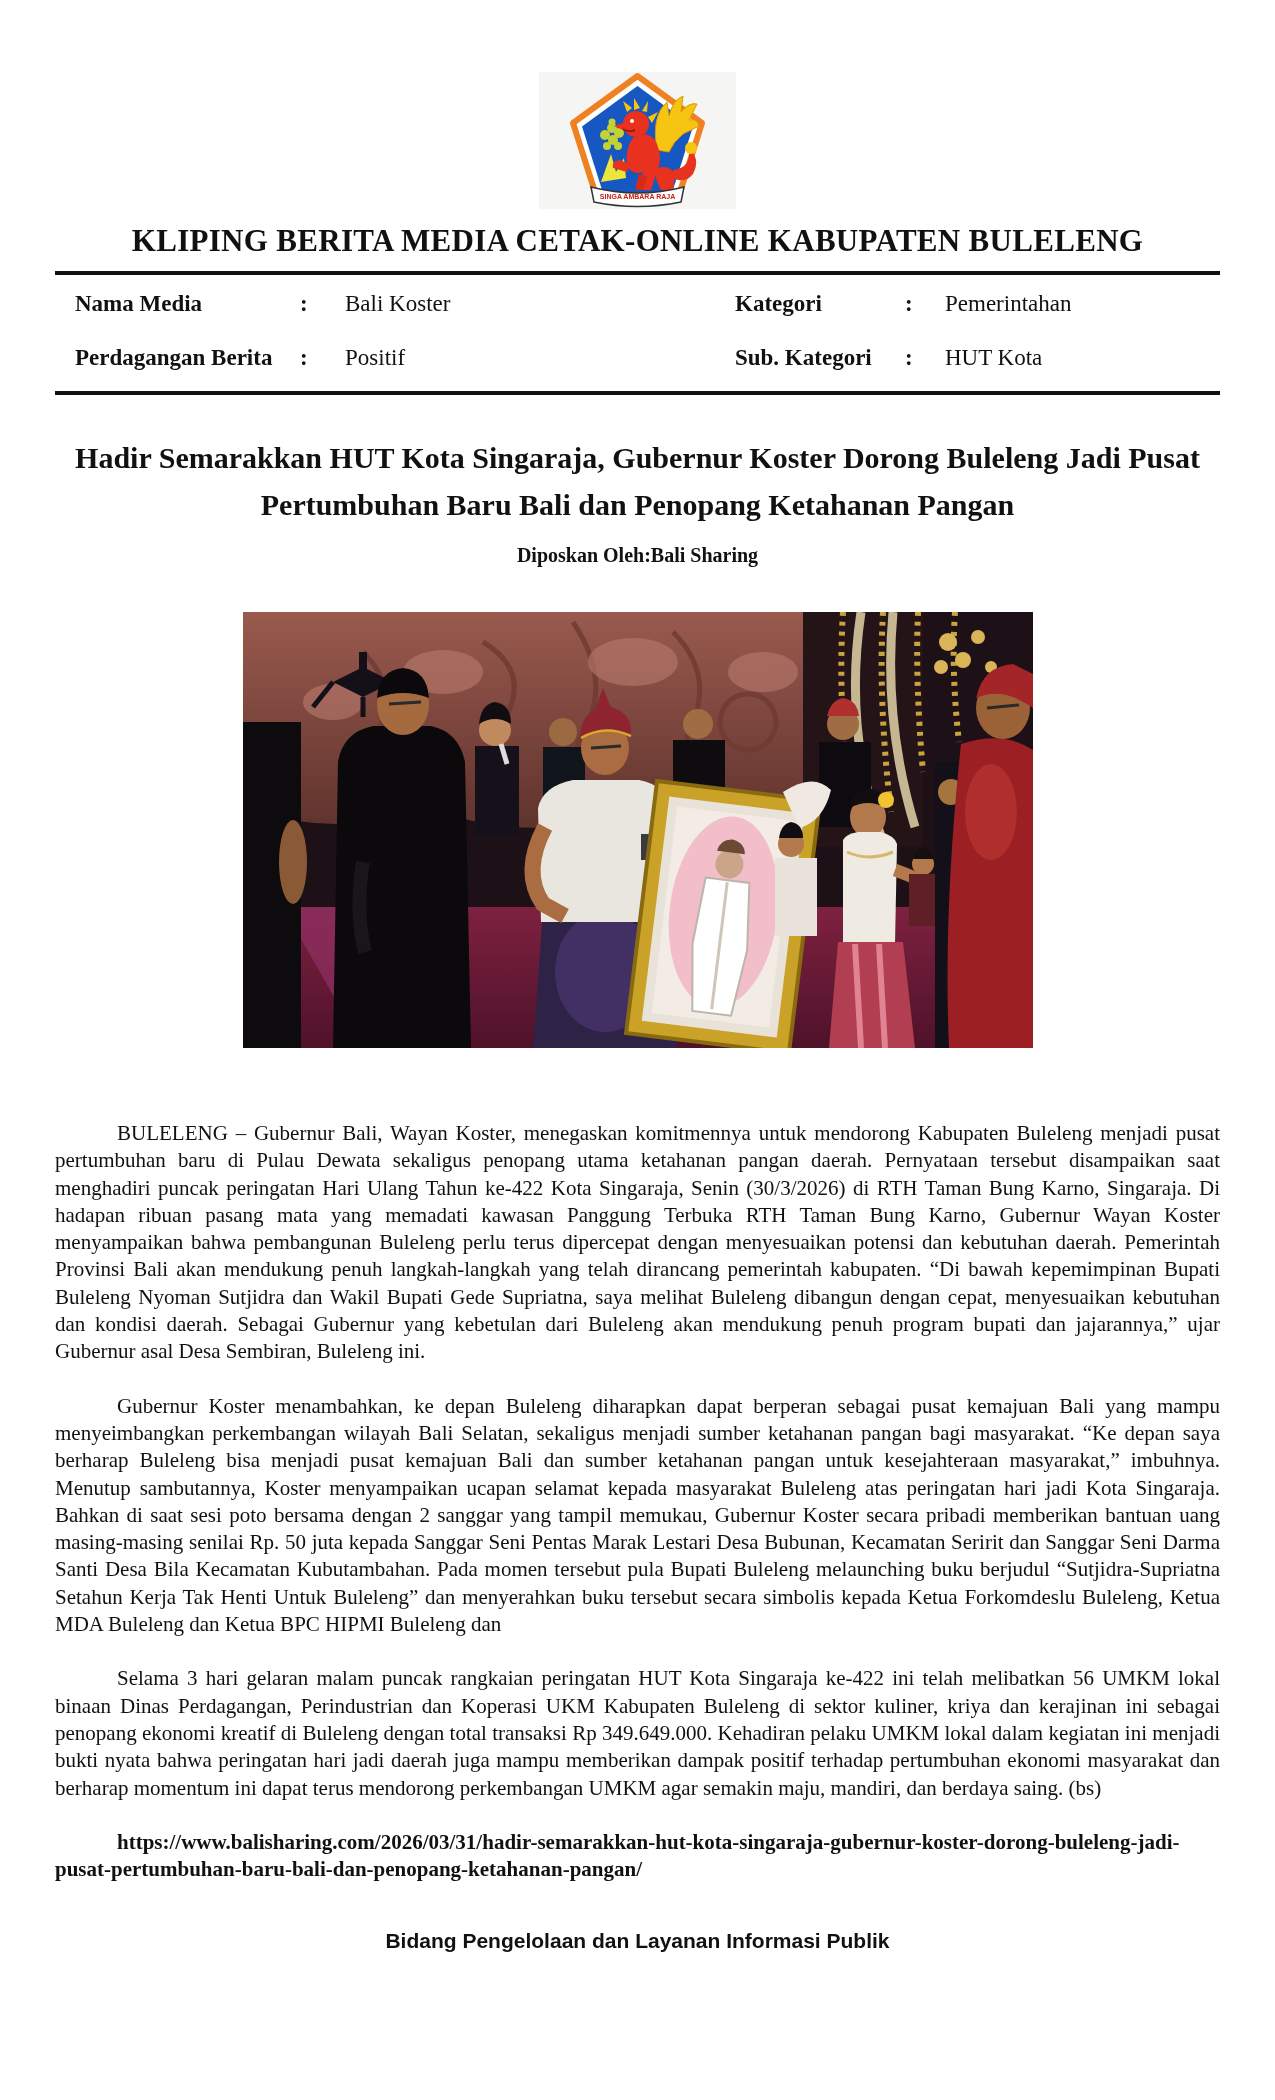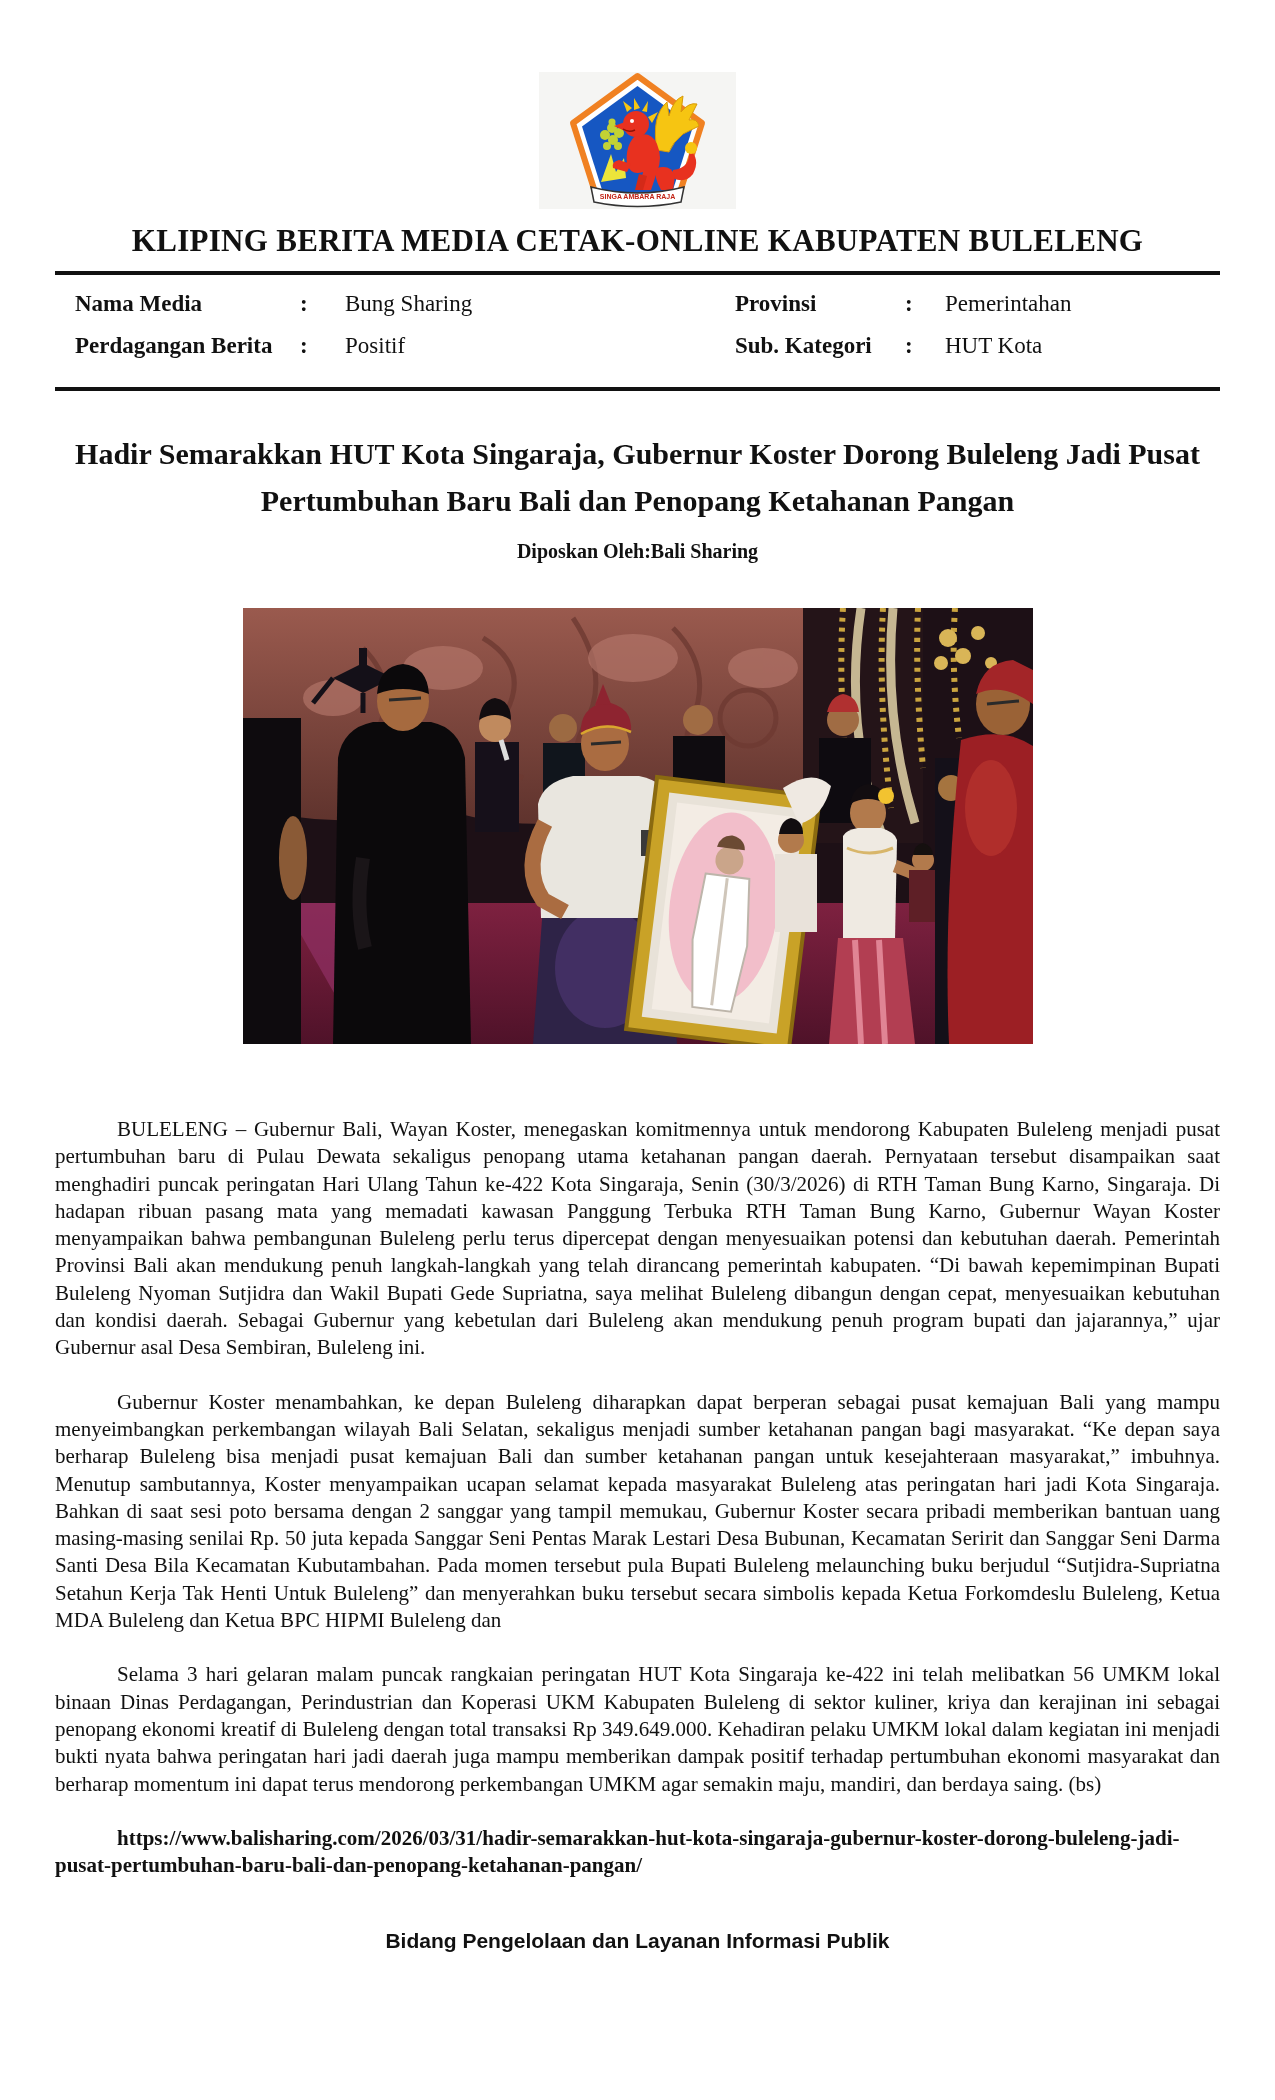--- a/index.html
+++ b/index.html
@@ -15,21 +15,21 @@
   .logo-wrap svg { display: block; }
   
   .doc-title {
     text-align: center; font-size: 31px; font-weight: bold;
     margin: 14px 0 12px 0; letter-spacing: 0.3px;
   }
   .rule-thick { border: none; border-top: 4px solid #111; margin: 0; }
   .meta-grid {
     display: grid;
     grid-template-columns: 225px 45px 390px 170px 40px 1fr;
-    row-gap: 16px; padding: 16px 0 28px 20px; font-size: 23px; align-items: baseline;
+    row-gap: 28px; padding: 16px 0 20px 20px; font-size: 23px; align-items: baseline;
   }
   .meta-label { font-weight: bold; }
   .meta-colon { font-weight: bold; }
   .meta-value { font-weight: normal; }
   .rule-double { height: 4px; border-top: 2px solid #111; border-bottom: 2px solid #111; margin: 0; }
   
   .article-title {
     text-align: center; font-size: 30px; font-weight: bold;
     line-height: 1.55; margin: 40px 20px 2px 20px;
   }
@@ -97,22 +97,22 @@
       </g>
     </svg>
   </div>
 
   <h1 class="doc-title">KLIPING BERITA MEDIA CETAK-ONLINE KABUPATEN BULELENG</h1>
   <hr class="rule-thick">
 
   <div class="meta-grid">
     <span class="meta-label">Nama Media</span>
     <span class="meta-colon">:</span>
-    <span class="meta-value">Bung Sharing</span>
-    <span class="meta-label">Provinsi</span>
+    <span class="meta-value">Bali Koster</span>
+    <span class="meta-label">Kategori</span>
     <span class="meta-colon">:</span>
     <span class="meta-value">Pemerintahan</span>
 
     <span class="meta-label">Perdagangan Berita</span>
     <span class="meta-colon">:</span>
     <span class="meta-value">Positif</span>
     <span class="meta-label">Sub. Kategori</span>
     <span class="meta-colon">:</span>
     <span class="meta-value">HUT Kota</span>
   </div>

